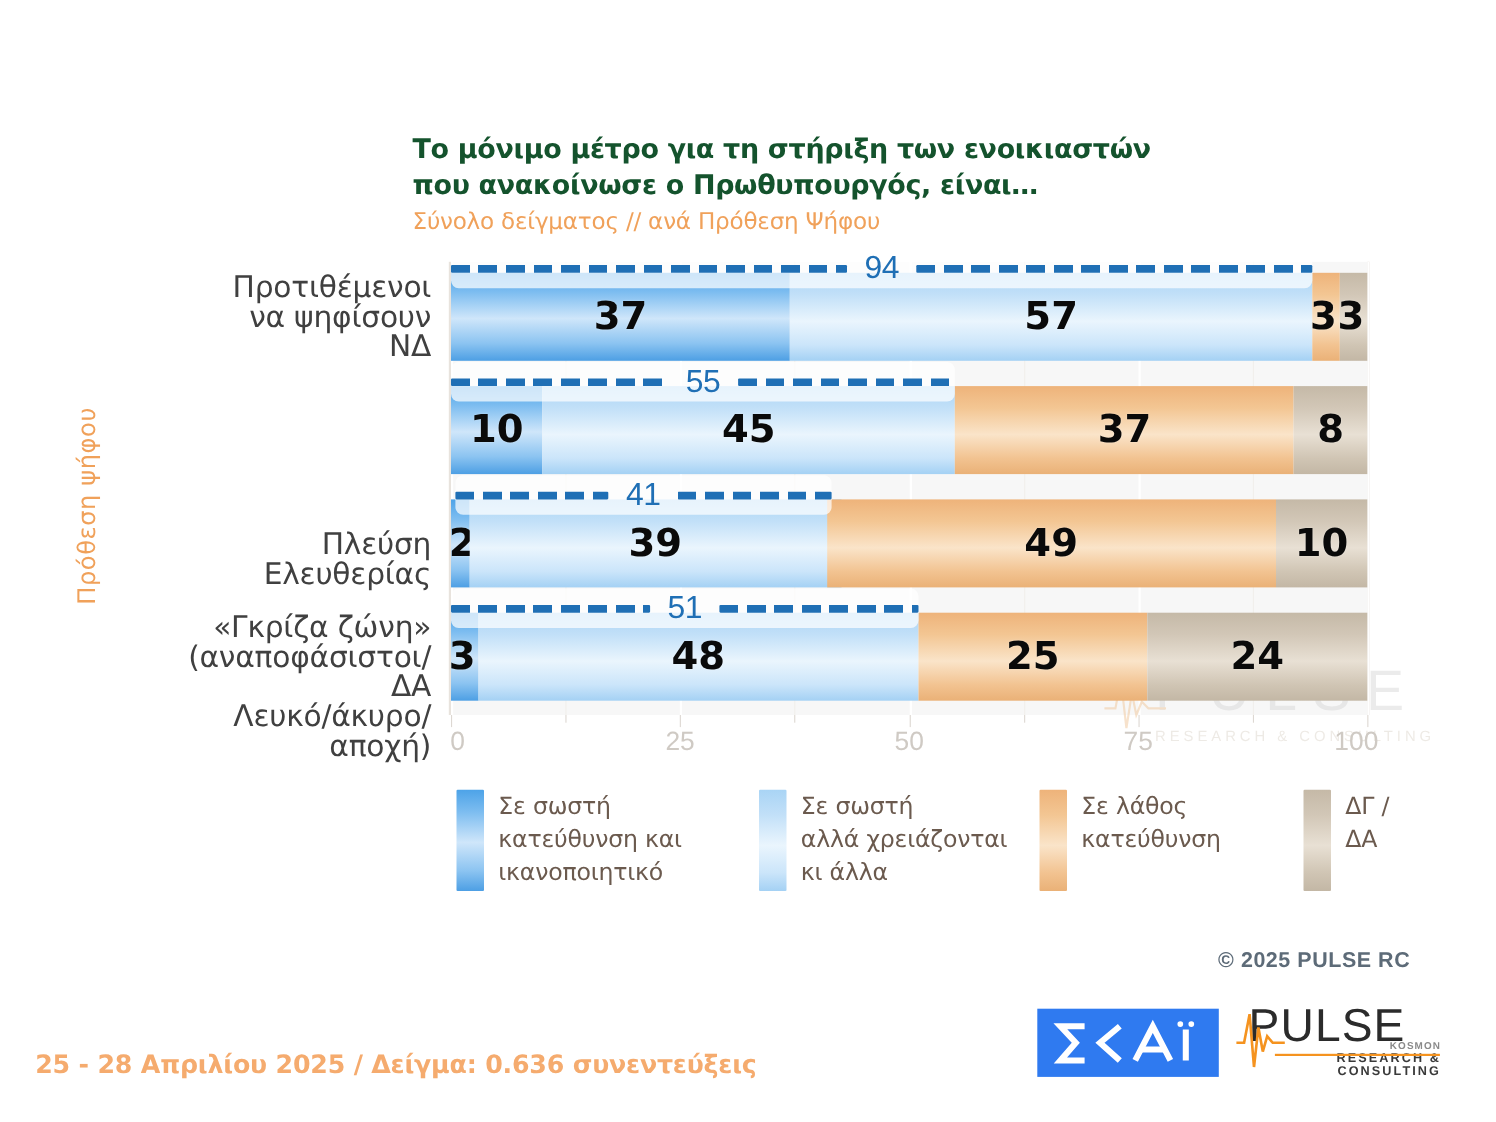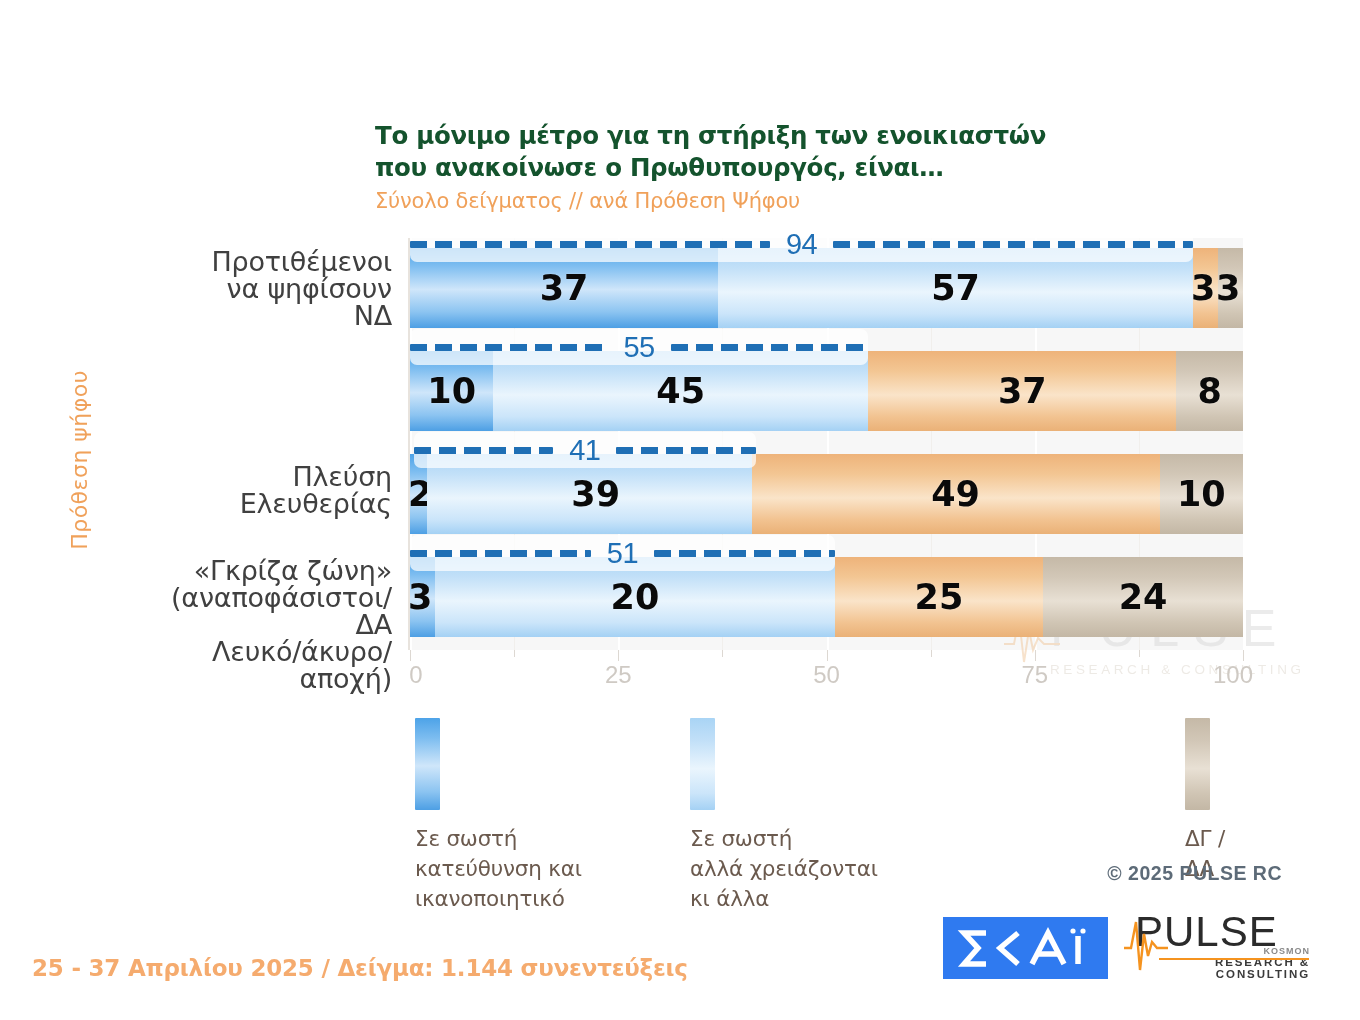--- a/index.html
+++ b/index.html
@@ -92,21 +92,21 @@
     position:absolute;left:62px;top:335px;height:250px;width:34px;
     display:flex;align-items:center;justify-content:center;
   }
   #y-axis-title-box span{
     writing-mode:vertical-rl;transform:rotate(180deg);
     font-size:22px;color:#f0a15a;letter-spacing:0.5px;white-space:nowrap;
   }
 
   
   #legend{position:absolute;left:415px;top:718px;width:860px;height:110px;}
-  .legend-item{position:absolute;top:0;display:flex;gap:13px;flex-direction:column;}
+  .legend-item{position:absolute;top:0;display:flex;gap:13px;}
   .legend-swatch{width:25px;height:92px;flex:none;border-radius:1px;}
   .legend-text{
     font-size:21.5px;line-height:30px;color:#6b5a4e;white-space:pre-line;letter-spacing:-0.2px;
     padding-top:1px;
   }
 
   
   #copyright{
     position:absolute;right:78px;top:862px;
     font-size:19.5px;color:#5d6b78;font-weight:bold;
@@ -145,21 +145,21 @@
 </div>
 
 <div id="y-axis-title-box">
   <span>Πρόθεση ψήφου</span>
 </div>
 
 <div id="cat-col">
     <div class="cat-label" style="top: 9.5px;">Προτιθέμενοι
 να ψηφίσουν
 ΝΔ</div>
-    <div class="cat-label" style="top: 225px;">Πλεύση
+    <div class="cat-label" style="top: 244px;">Πλεύση
 Ελευθερίας</div>
     <div class="cat-label" style="top: 318.5px;">«Γκρίζα ζώνη»
 (αναποφάσιστοι/ΔΑ
 Λευκό/άκυρο/αποχή)</div>
   </div>
 
 <div id="plot-wrap">
   <div id="plot-bg"></div>
   <div id="plot-left-border"></div>
   <div id="plot-right-border"></div>
@@ -224,21 +224,21 @@
         </div>
         <div class="seg s3" style="left: 749.7px; width: 83.3px;">
           <span class="seg-val">10</span>
         </div>
       </div>
       <div class="bar-row" style="top: 319px;">
         <div class="seg s0" style="left: 0px; width: 24.99px;">
           <span class="seg-val" style="position: absolute; left: -2px; white-space: nowrap;">3</span>
         </div>
         <div class="seg s1" style="left: 24.99px; width: 399.84px;">
-          <span class="seg-val">20</span>
+          <span class="seg-val">48</span>
         </div>
         <div class="seg s2" style="left: 424.83px; width: 208.25px;">
           <span class="seg-val">25</span>
         </div>
         <div class="seg s3" style="left: 633.08px; width: 199.92px;">
           <span class="seg-val">24</span>
         </div>
       </div>
     </div>
   <div id="callouts-layer">
@@ -288,29 +288,34 @@
       <div class="legend-text">Σε σωστή
 κατεύθυνση και
 ικανοποιητικό</div>
     </div>
     <div class="legend-item" style="left: 275px;">
       <div class="legend-swatch s1"></div>
       <div class="legend-text">Σε σωστή
 αλλά χρειάζονται
 κι άλλα</div>
     </div>
+    <div class="legend-item" style="left: 530px;">
+      <div class="legend-swatch s2"></div>
+      <div class="legend-text">Σε λάθος
+κατεύθυνση</div>
+    </div>
     <div class="legend-item" style="left: 770px;">
       <div class="legend-swatch s3"></div>
       <div class="legend-text">ΔΓ /
 ΔΑ</div>
     </div>
   </div>
 
 <div id="copyright">©  2025  PULSE RC</div>
-<div id="footer-date">25 - 37 Απριλίου 2025  /  Δείγμα:  1.144 συνεντεύξεις</div>
+<div id="footer-date">25 - 28 Απριλίου 2025  /  Δείγμα:  0.636 συνεντεύξεις</div>
 
 <div id="skai-logo">
   <svg width="140" height="44" viewBox="0 0 140 44">
     <g fill="none" stroke="#ffffff" stroke-width="5.5" stroke-linejoin="miter">
       <polyline points="30,7 8,7 22,22 8,38 30,38"></polyline>
       <polyline points="62,7 44,22 62,38"></polyline>
       <polyline points="76,38 92,7 108,38"></polyline>
       <line x1="82" y1="28" x2="102" y2="28"></line>
       <line x1="122" y1="10" x2="122" y2="38"></line>
     </g>

